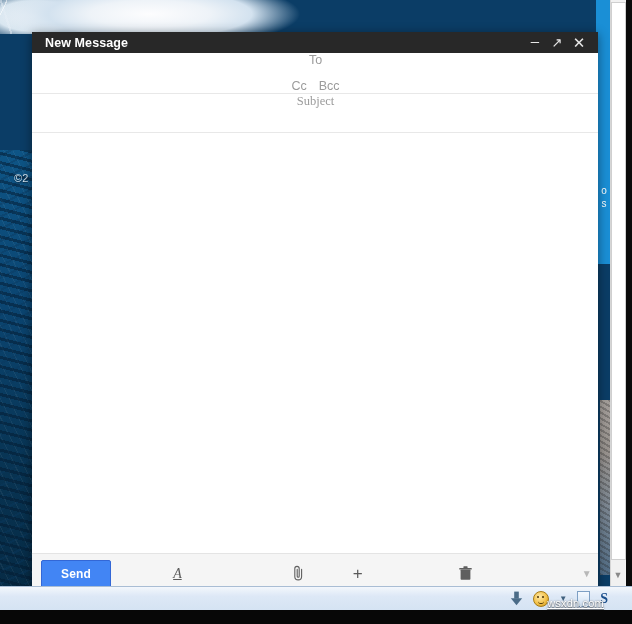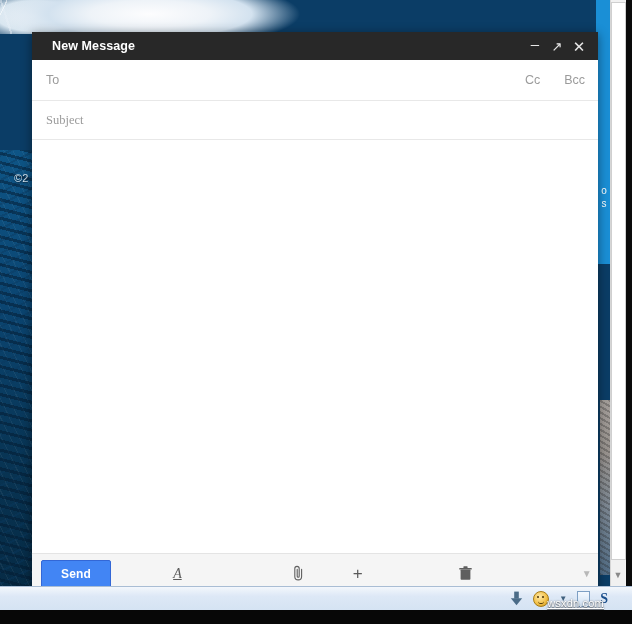--- a/index.html
+++ b/index.html
@@ -117,25 +117,25 @@
 
   
   #compose {
     position: absolute;
     left: 32px; top: 32px;
     width: 566px; height: 561px;
     background: #ffffff;
     box-shadow: 0 2px 10px rgba(0,0,0,0.45);
   }
   #titlebar {
-    height: 28px;
+    height: 21px;
     background: #282828;
     display: flex;
     align-items: center;
-    padding: 0 8px 0 20px;
+    padding: 0 8px 0 13px;
   }
   #titlebar-title {
     color: #ffffff;
     font-size: 12.5px;
     font-weight: bold;
     letter-spacing: 0.1px;
     flex: 1;
   }
   .wbtn {
     width: 22px; height: 22px;
@@ -149,35 +149,35 @@
   .wbtn.exp { font-size: 13px; }
   .wbtn.close { font-size: 15px; }
 
   .field-row {
     position: relative;
     height: 40px;
     border-bottom: 1px solid #e8e8e8;
     display: flex;
     align-items: center;
     padding: 0 13px 0 14px;
+    flex-direction: column;
   }
   .field-label {
     color: #9b9b9b;
     font-size: 12.5px;
     flex: 1;
   }
   .ccbcc {
     display: flex;
     gap: 12px;
   }
   .ccbcc span {
     color: #9b9b9b;
     font-size: 12.5px;
     cursor: pointer;
-    margin-left: 12px;
   }
   #subject-row { height: 38px; font-family: Liberation Serif, serif; }
 
   #bodyarea {
     height: 415px;
     background: #ffffff;
     padding: 10px 14px;
     box-sizing: border-box;
     font-size: 12.5px;
     color: #222;

